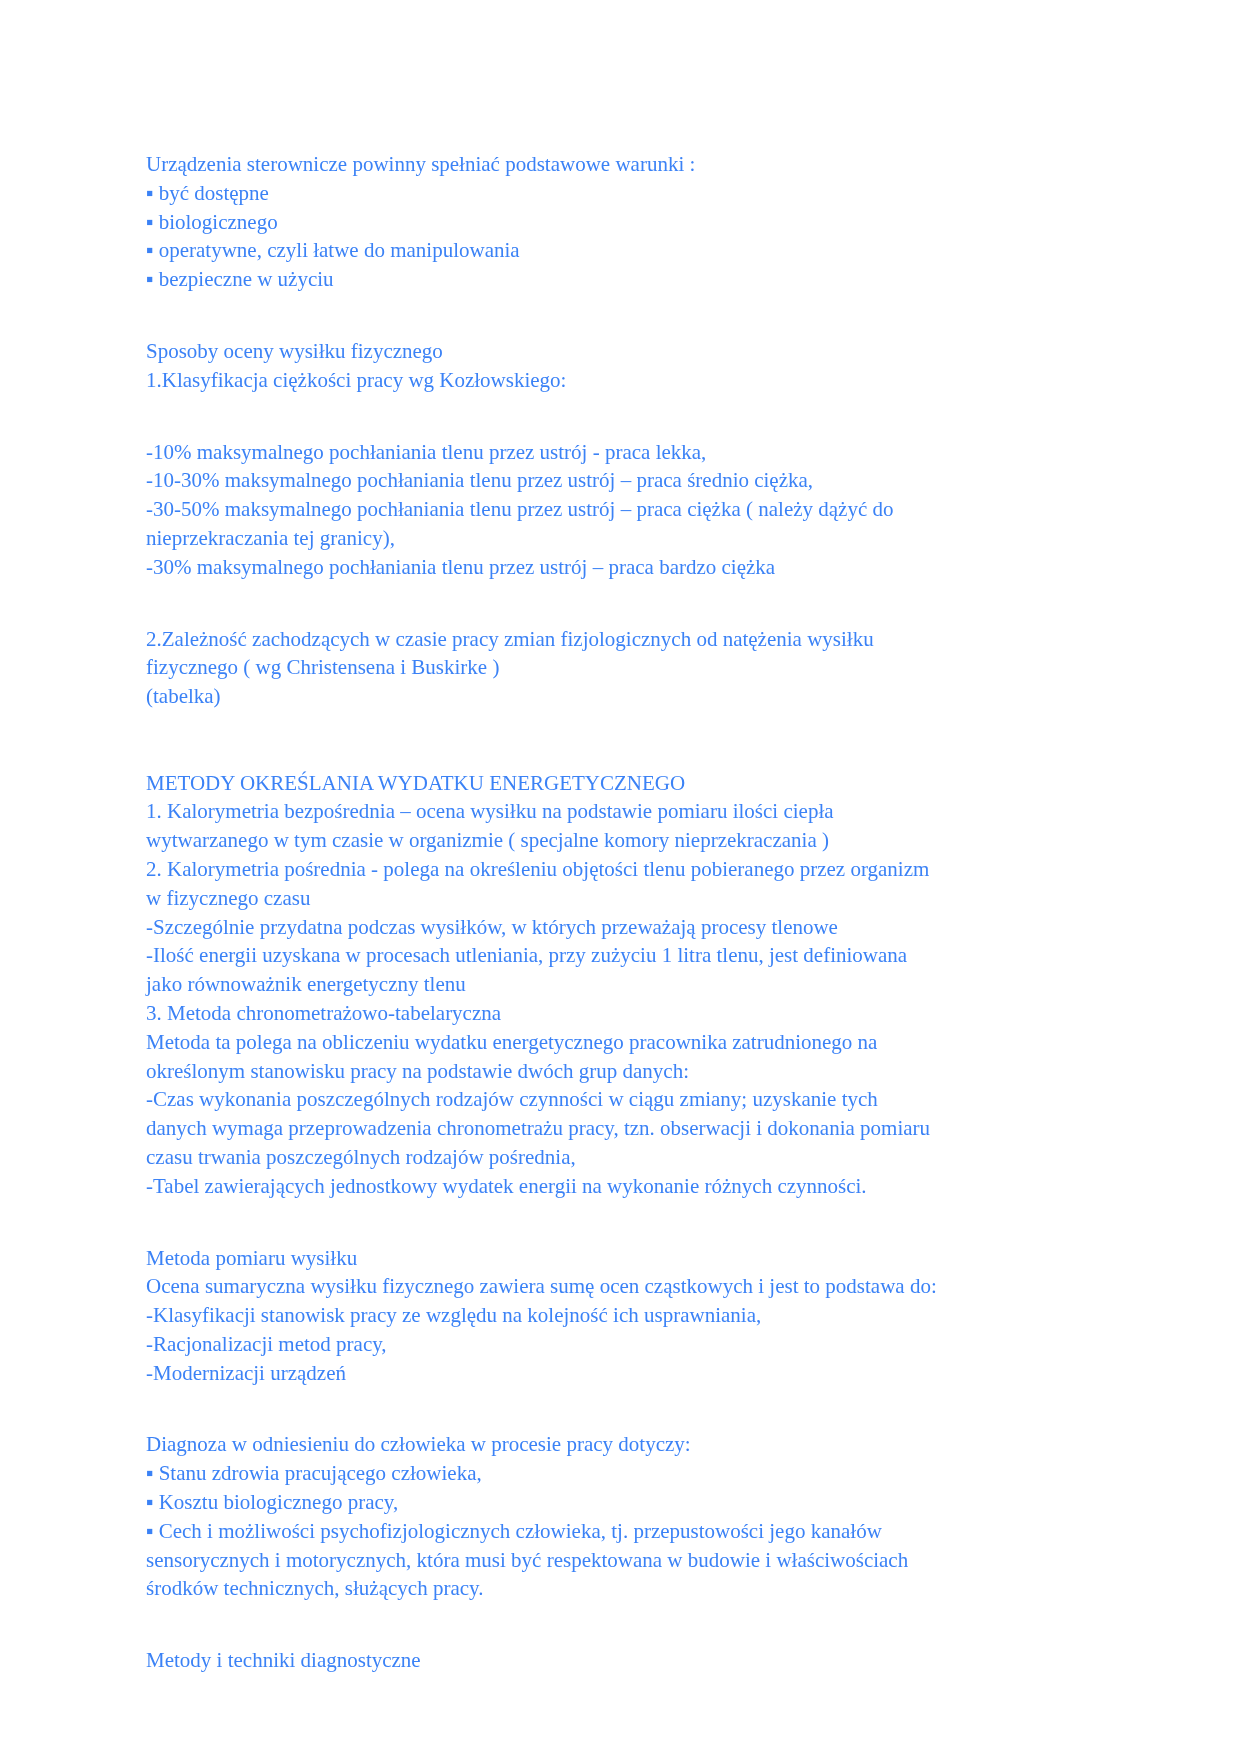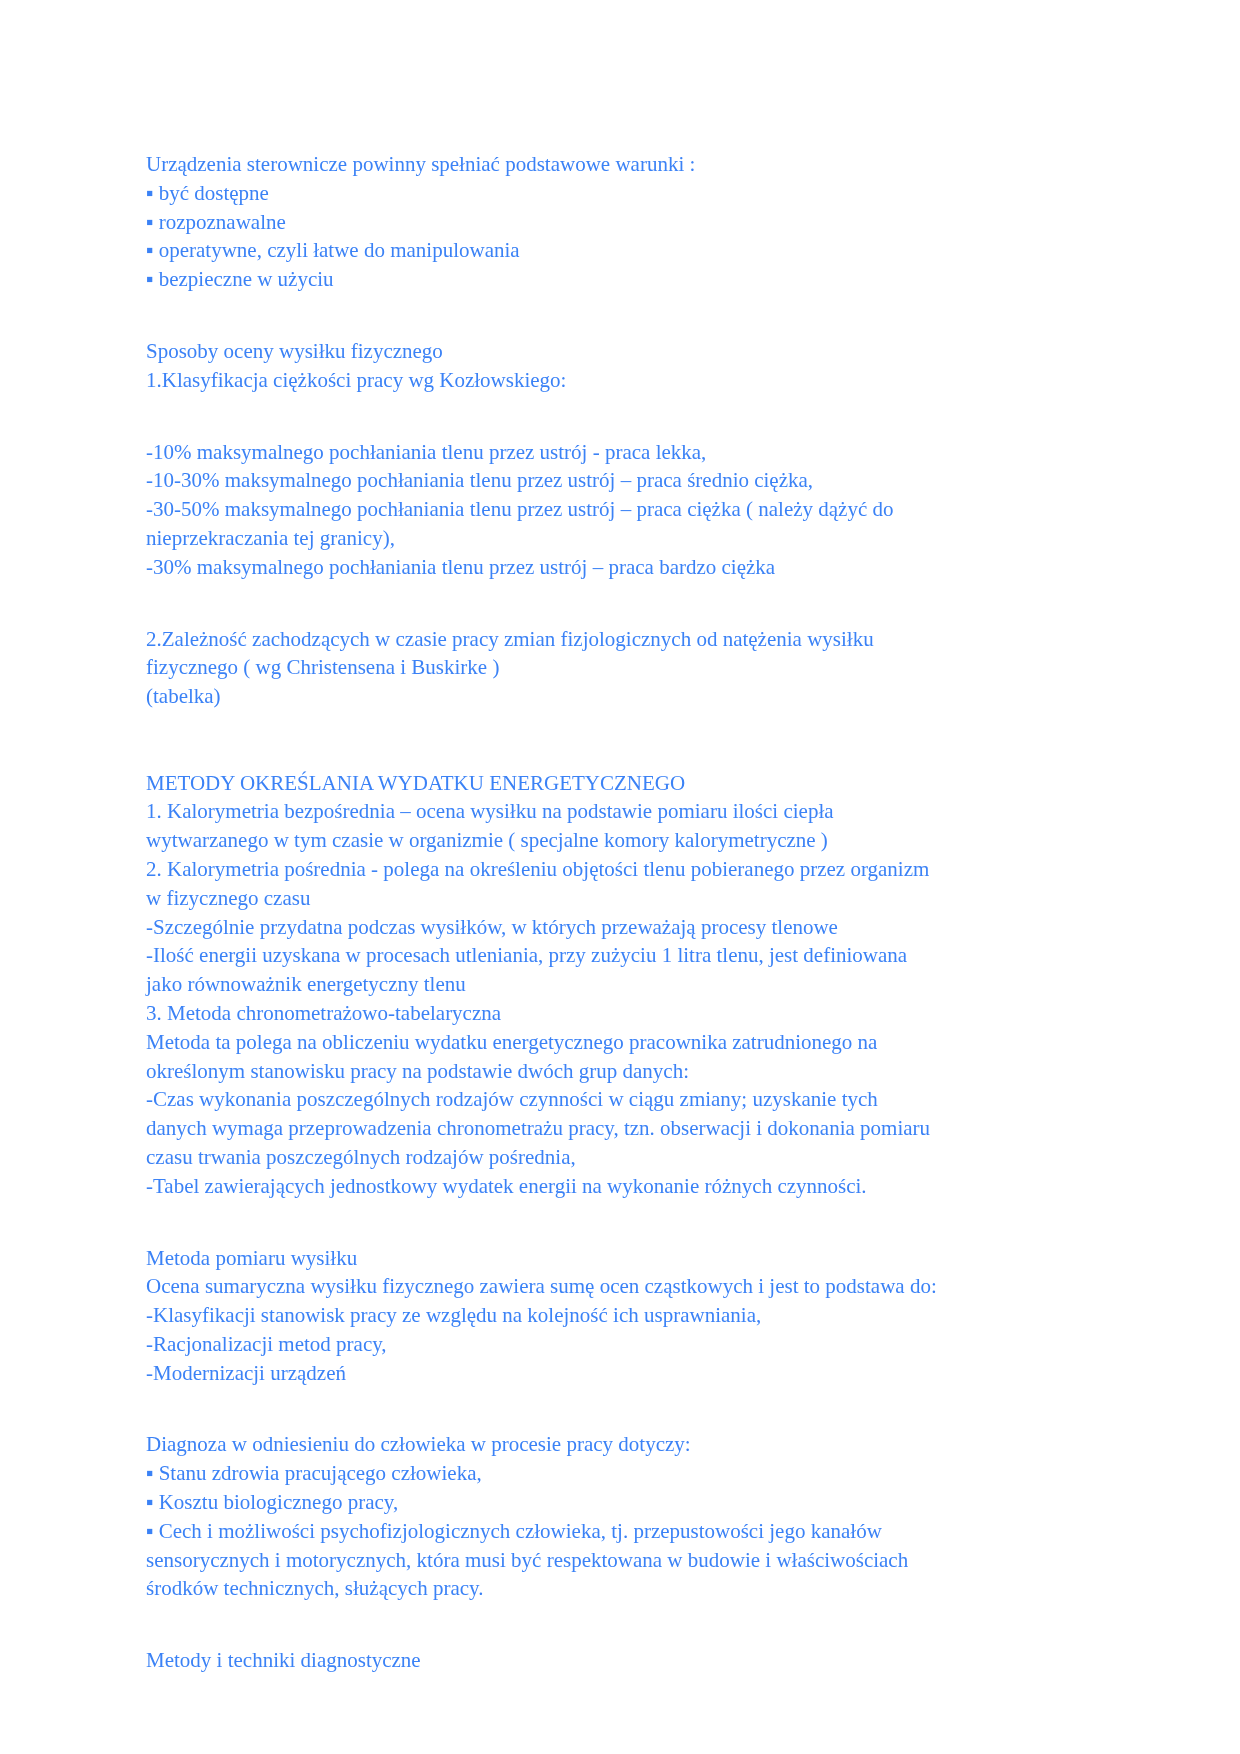--- a/index.html
+++ b/index.html
@@ -40,21 +40,21 @@
   }
 </style>
 </head>
 <body>
 
 <div class="doc-page">
 
   <section class="para">
     <div class="line">Urządzenia sterownicze powinny spełniać podstawowe warunki :</div>
     <div class="line">▪ być dostępne</div>
-    <div class="line">▪ rozpoznawalne</div>
+    <div class="line">▪ biologicznego</div>
     <div class="line">▪ operatywne, czyli łatwe do manipulowania</div>
     <div class="line">▪ bezpieczne w użyciu</div>
   </section>
 
   <section class="para">
     <div class="line">Sposoby oceny wysiłku fizycznego</div>
     <div class="line">1.Klasyfikacja ciężkości pracy wg Kozłowskiego:</div>
   </section>
 
   <section class="para">
@@ -67,21 +67,21 @@
 
   <section class="para">
     <div class="line">2.Zależność zachodzących w czasie pracy zmian fizjologicznych od natężenia wysiłku</div>
     <div class="line">fizycznego ( wg Christensena i Buskirke )</div>
     <div class="line">(tabelka)</div>
   </section>
 
   <section class="para gap2">
     <div class="line">METODY OKREŚLANIA WYDATKU ENERGETYCZNEGO</div>
     <div class="line">1. Kalorymetria bezpośrednia – ocena wysiłku na podstawie pomiaru ilości ciepła</div>
-    <div class="line">wytwarzanego w tym czasie w organizmie ( specjalne komory kalorymetryczne )</div>
+    <div class="line">wytwarzanego w tym czasie w organizmie ( specjalne komory nieprzekraczania )</div>
     <div class="line">2. Kalorymetria pośrednia - polega na określeniu objętości tlenu pobieranego przez organizm</div>
     <div class="line">w fizycznego czasu</div>
     <div class="line">-Szczególnie przydatna podczas wysiłków, w których przeważają procesy tlenowe</div>
     <div class="line">-Ilość energii uzyskana w procesach utleniania, przy zużyciu 1 litra tlenu, jest definiowana</div>
     <div class="line">jako równoważnik energetyczny tlenu</div>
     <div class="line">3. Metoda chronometrażowo-tabelaryczna</div>
     <div class="line">Metoda ta polega na obliczeniu wydatku energetycznego pracownika zatrudnionego na</div>
     <div class="line">określonym stanowisku pracy na podstawie dwóch grup danych:</div>
     <div class="line">-Czas wykonania poszczególnych rodzajów czynności w ciągu zmiany; uzyskanie tych</div>
     <div class="line">danych wymaga przeprowadzenia chronometrażu pracy, tzn. obserwacji i dokonania pomiaru</div>

